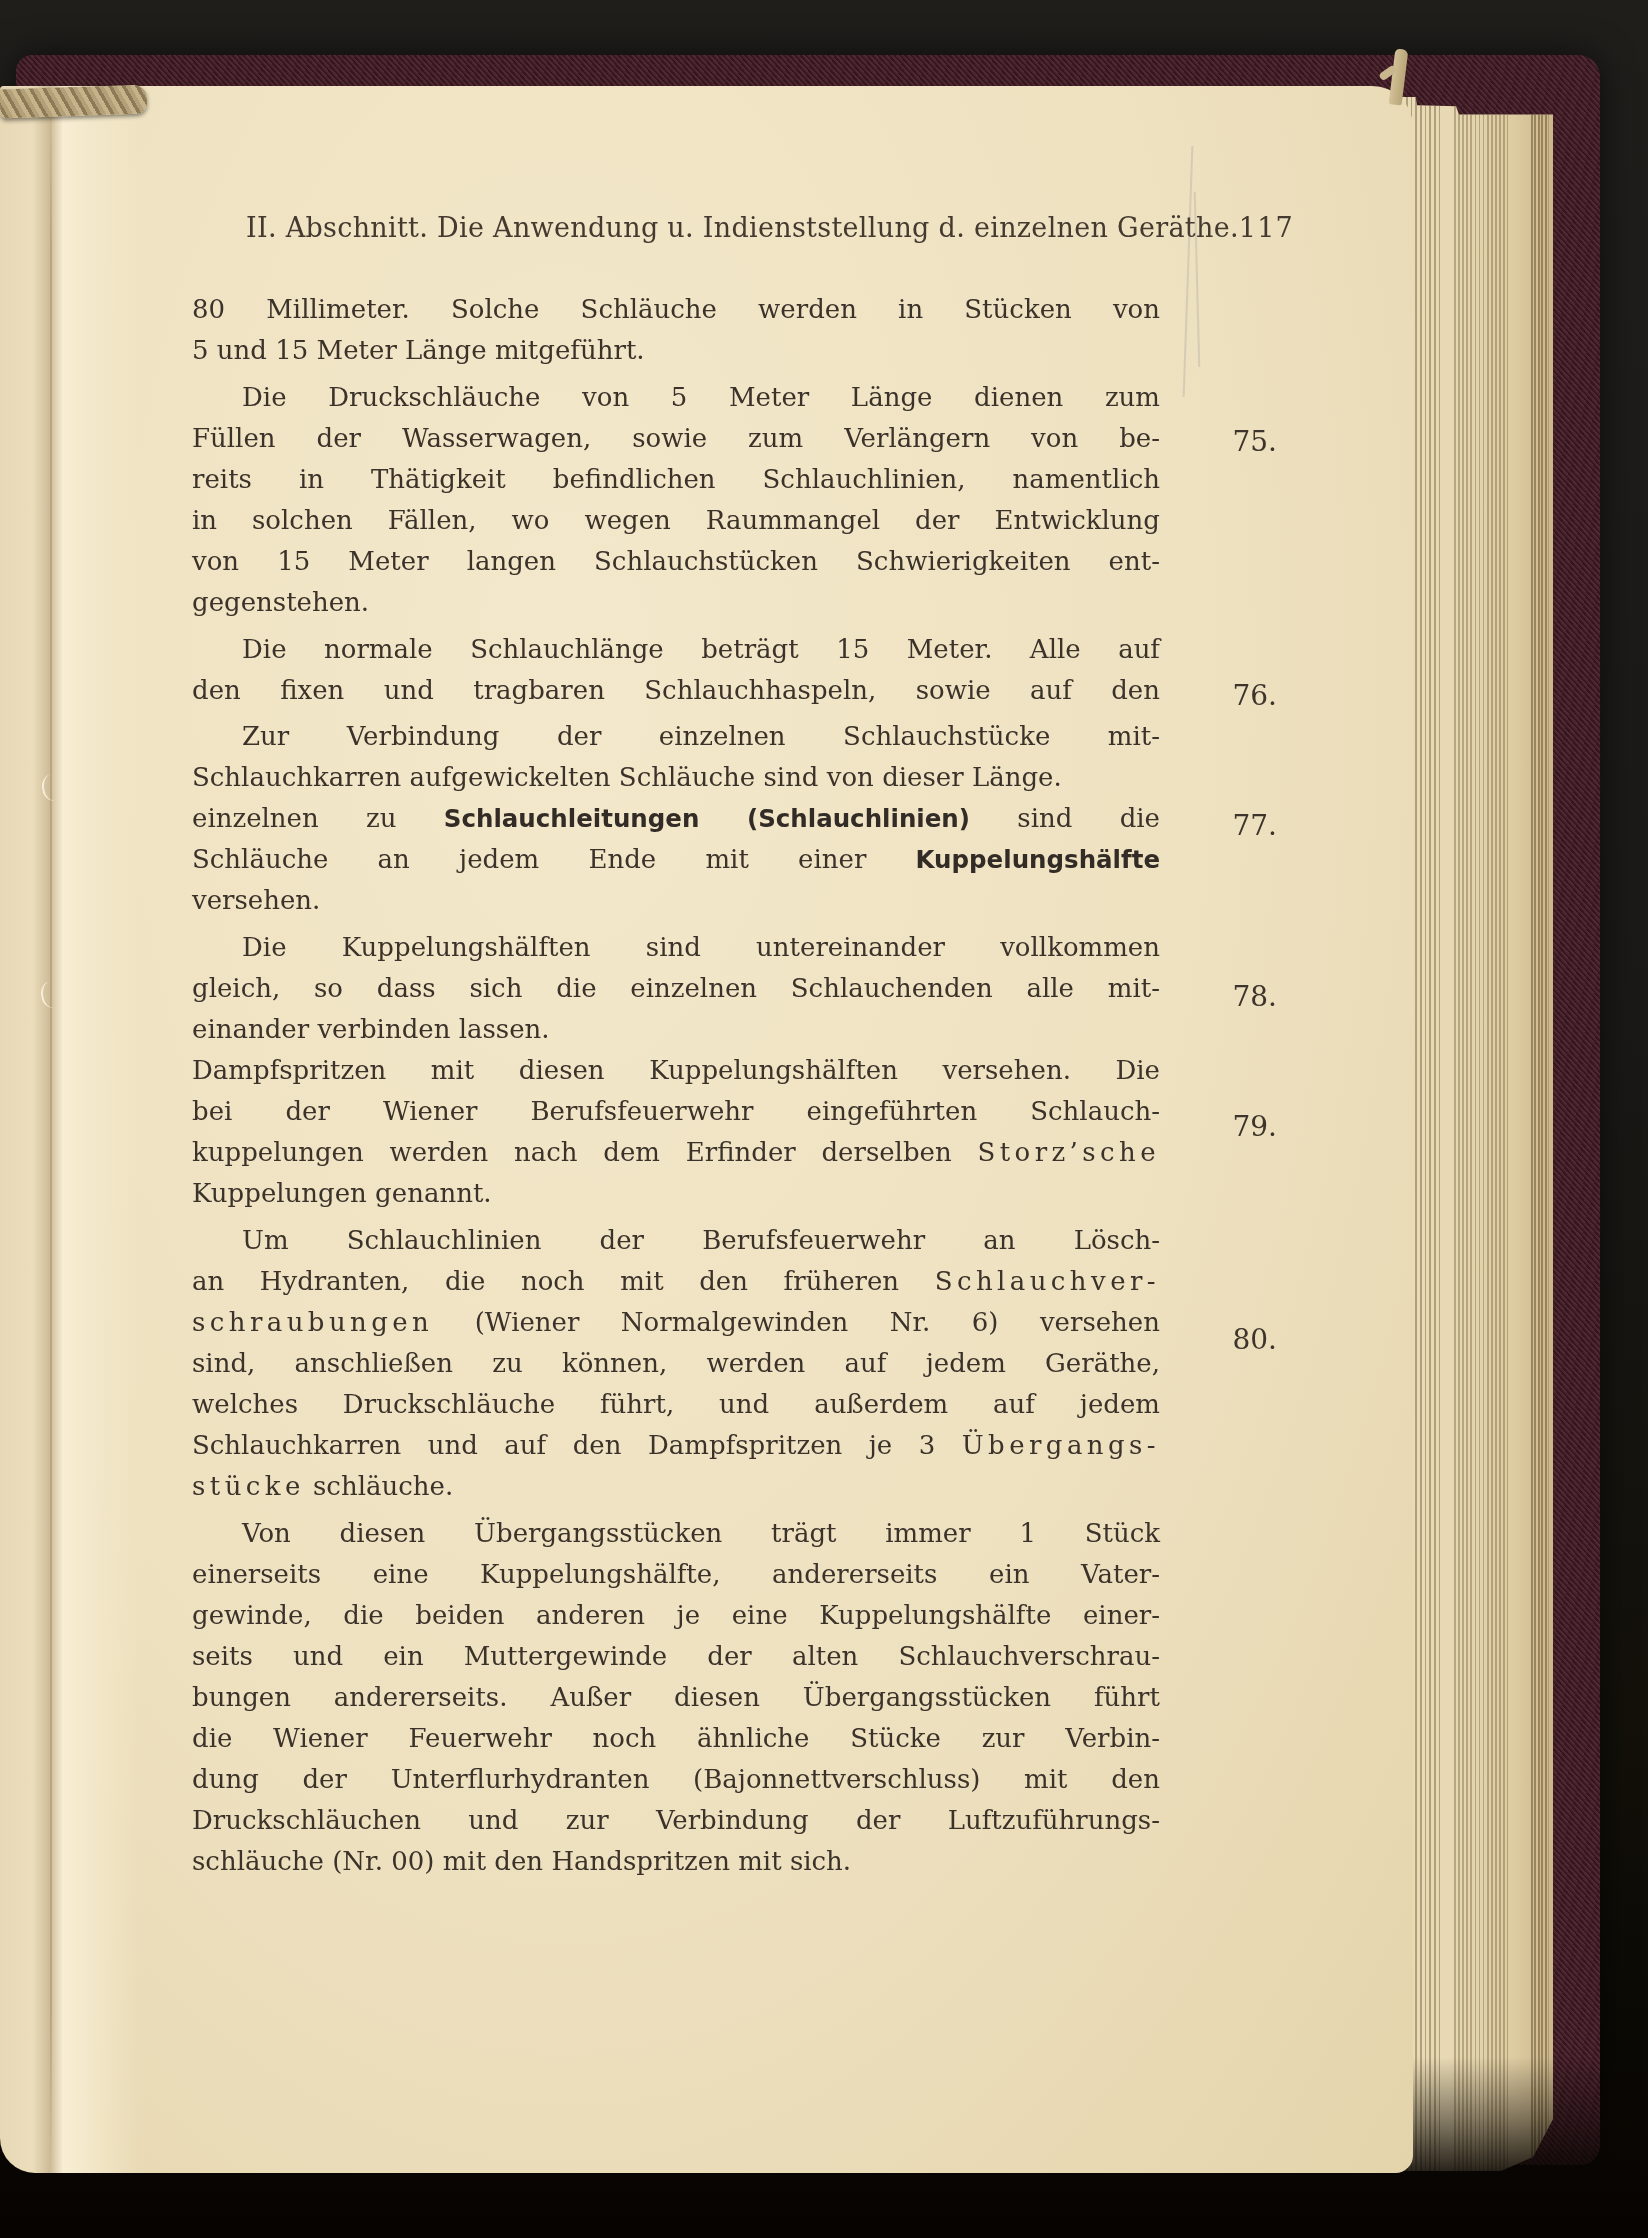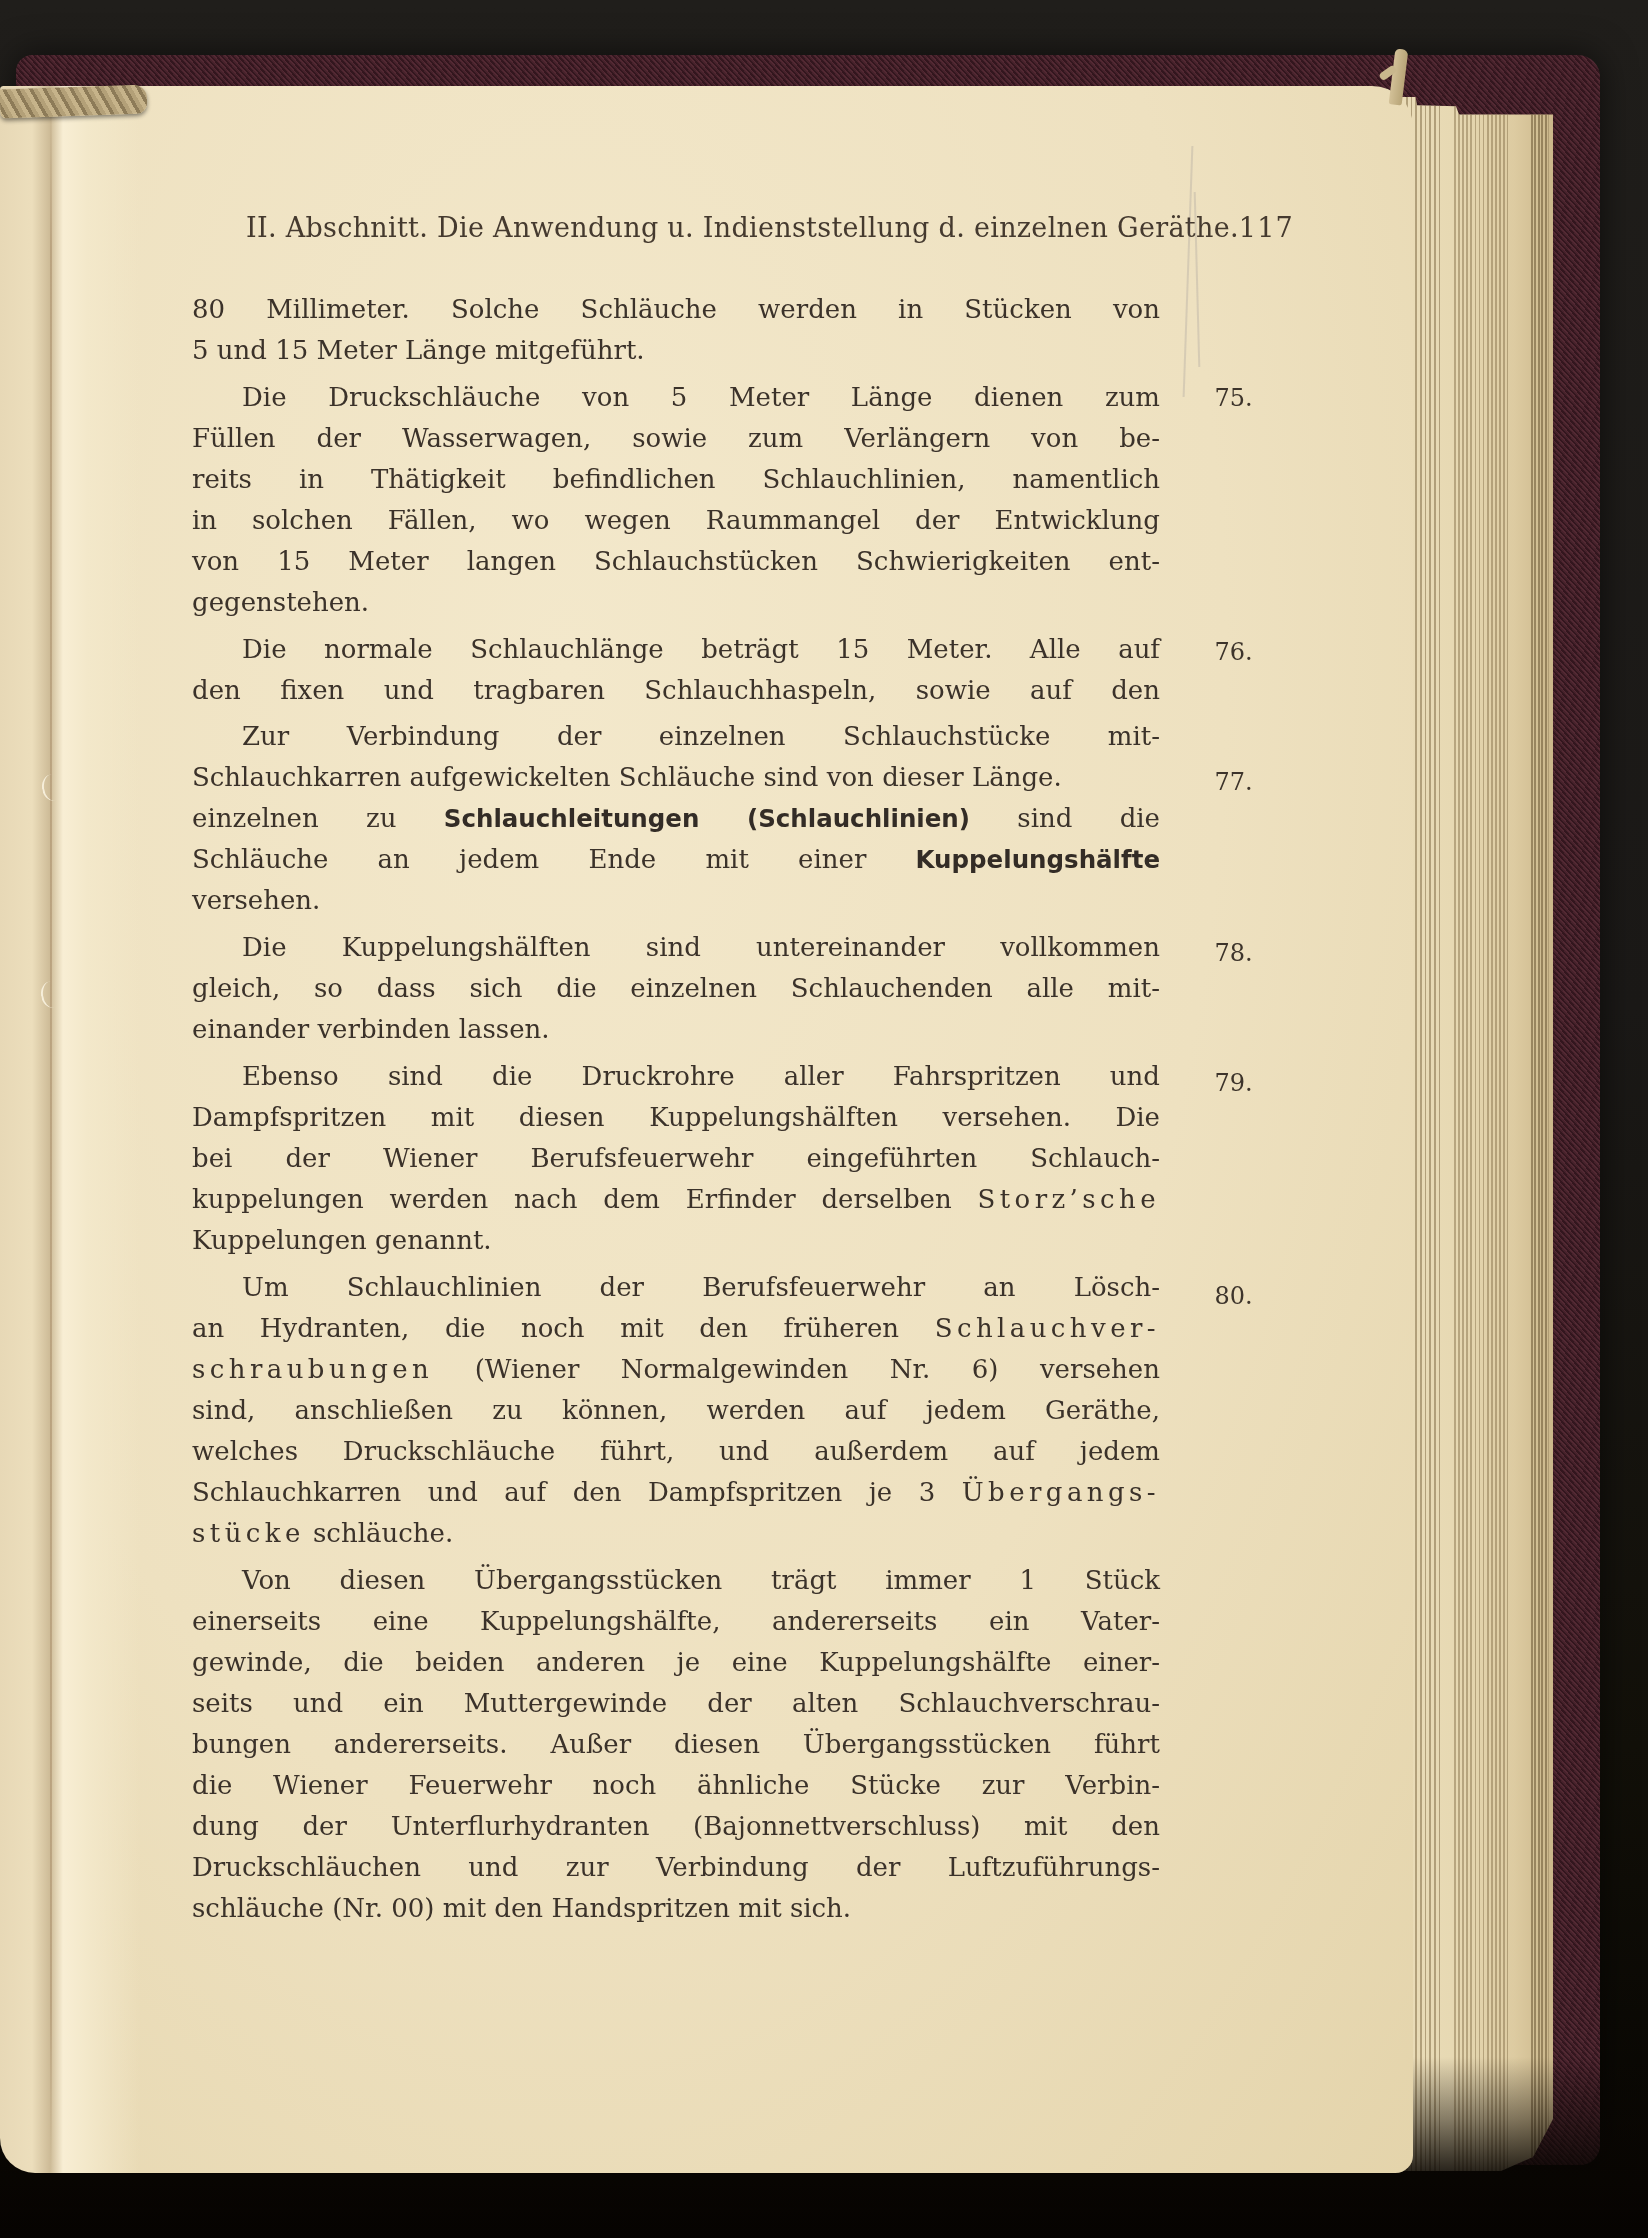--- a/index.html
+++ b/index.html
@@ -88,21 +88,21 @@
   
   .bodyblock {
     position:absolute; left:192px; top:203px; width:968px;
     font-size:26px; color:#3b322a;
   }
   .line { height:41px; line-height:41px; text-align:justify; text-align-last:justify; }
   .line.p { margin-top:5.8px; text-indent:50px; }
   .line.e { text-align:left; text-align-last:left; }
   .seg-b { font-family:"DejaVu Sans", sans-serif; font-weight:bold; font-size:24.5px; color:#332c26; }
   .seg-sp { letter-spacing:.17em; }
-  .mnum { position:absolute; left:998px; width:87px; font-size:24px; line-height:41px; color:#3d342b; text-align:center; }
+  .mnum { position:absolute; left:998px; width:87px; font-size:28px; line-height:41px; color:#3d342b; text-align:right;margin-top:43px; }
 </style>
 </head>
 <body>
 
 <div class="scene">
   <div class="cover"></div>
   <div class="fore-edge"></div>
   <div class="bottom-shadow"></div>
 
   <div class="page">
@@ -127,21 +127,20 @@
         <div class="line p"><span class="seg-n">Die normale Schlauchlänge beträgt 15 Meter. Alle auf</span></div>
         <div class="line"><span class="seg-n">den fixen und tragbaren Schlauchhaspeln, sowie auf den</span></div>
         <div class="line p"><span class="seg-n">Zur Verbindung der einzelnen Schlauchstücke mit-</span></div>
         <div class="line e"><span class="seg-n">Schlauchkarren aufgewickelten Schläuche sind von dieser Länge.</span></div>
         <div class="line"><span class="seg-n">einzelnen zu </span><span class="seg-b">Schlauchleitungen (Schlauchlinien)</span><span class="seg-n"> sind die</span></div>
         <div class="line"><span class="seg-n">Schläuche an jedem Ende mit einer </span><span class="seg-b">Kuppelungshälfte</span></div>
         <div class="line e"><span class="seg-n">versehen.</span></div>
         <div class="line p"><span class="seg-n">Die Kuppelungshälften sind untereinander vollkommen</span></div>
         <div class="line"><span class="seg-n">gleich, so dass sich die einzelnen Schlauchenden alle mit-</span></div>
         <div class="line e"><span class="seg-n">einander verbinden lassen.</span></div>
-        <div class="line p"><span class="seg-n">Ebenso sind die Druckrohre aller Fahrspritzen und</span></div>
         <div class="line"><span class="seg-n">Dampfspritzen mit diesen Kuppelungshälften versehen. Die</span></div>
         <div class="line"><span class="seg-n">bei der Wiener Berufsfeuerwehr eingeführten Schlauch-</span></div>
         <div class="line"><span class="seg-n">kuppelungen werden nach dem Erfinder derselben </span><span class="seg-sp">Storz’sche</span></div>
         <div class="line e"><span class="seg-n">Kuppelungen genannt.</span></div>
         <div class="line p"><span class="seg-n">Um Schlauchlinien der Berufsfeuerwehr an Lösch-</span></div>
         <div class="line"><span class="seg-n">an Hydranten, die noch mit den früheren </span><span class="seg-sp">Schlauchver-</span></div>
         <div class="line"><span class="seg-sp">schraubungen</span><span class="seg-n"> (Wiener Normalgewinden Nr. 6) versehen</span></div>
         <div class="line"><span class="seg-n">sind, anschließen zu können, werden auf jedem Geräthe,</span></div>
         <div class="line"><span class="seg-n">welches Druckschläuche führt, und außerdem auf jedem</span></div>
         <div class="line"><span class="seg-n">Schlauchkarren und auf den Dampfspritzen je 3 </span><span class="seg-sp">Übergangs-</span></div>

